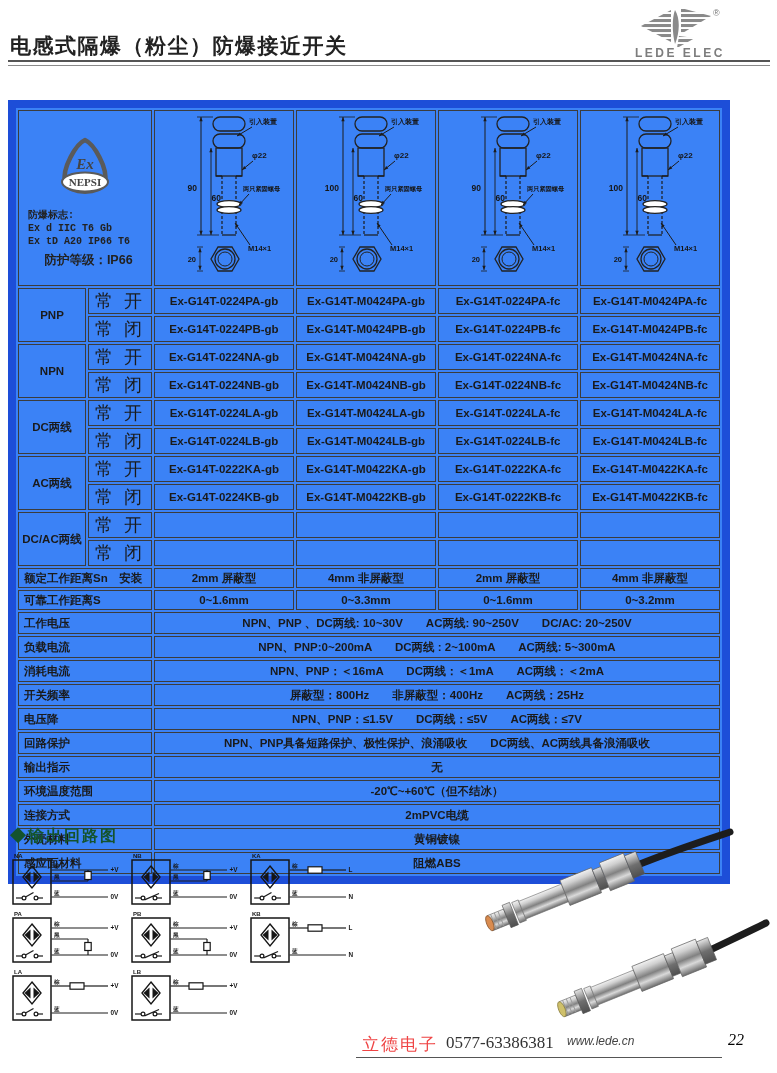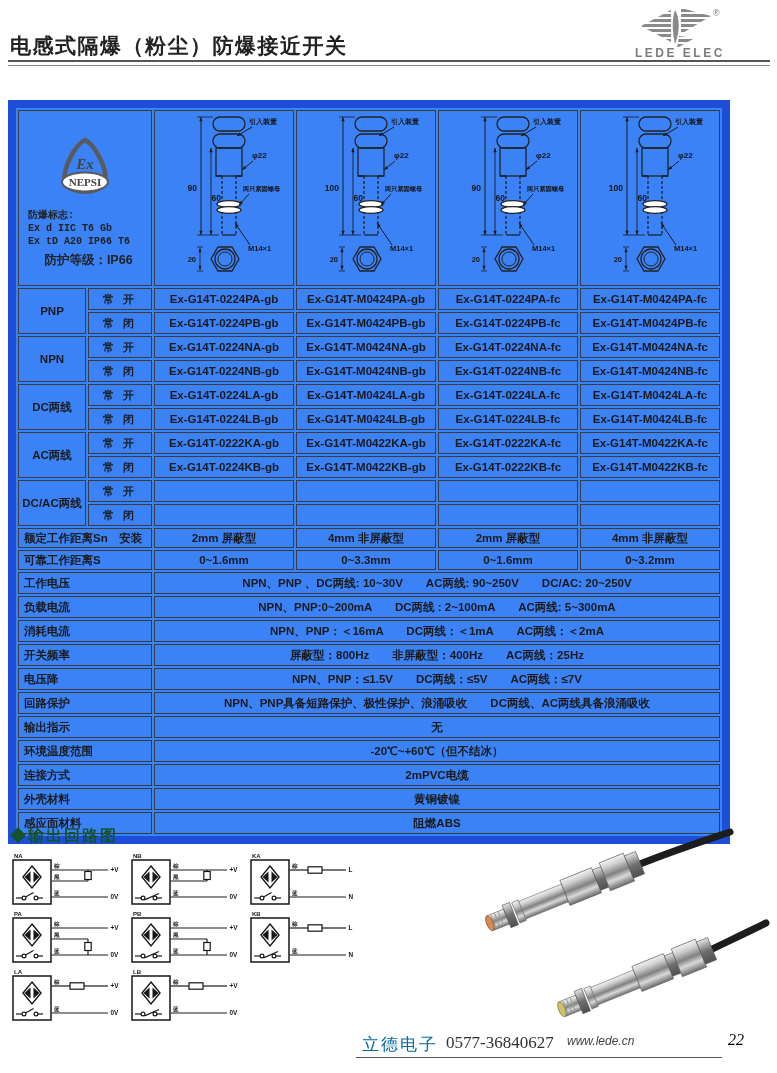--- a/index.html
+++ b/index.html
@@ -15,38 +15,38 @@
   
   table.main{position:absolute;left:8px;top:88px;border-collapse:separate;border-spacing:2px;
              border:8px solid #1d4ed8;table-layout:fixed;background:#3b82f6;margin-top:12px;}
   table.main td{border:1px solid #3c3c3c;text-align:center;vertical-align:middle;
                 padding:0 2px;overflow:hidden;white-space:nowrap;}
   td.diag{height:170px;vertical-align:top;padding:0;}
   tr.m td{height:20px;}
   tr.s td{height:18px;}
   tr.p td{height:20px;}
   .tc{font-weight:bold;font-size:11.5px;}
-  .st{font-weight:bold;font-size:11px;letter-spacing:3px;}
+  .st{font-weight:normal;font-size:18px;letter-spacing:3px;}
   .mc{font-weight:bold;font-size:11.5px;letter-spacing:0;}
   .sl{font-weight:bold;font-size:11.5px;text-align:left !important;padding-left:5px !important;}
   .sv{font-weight:bold;font-size:11.5px;}
   .cert-cell{vertical-align:top;padding-top:6px !important;}
   .cert-lines{ text-align:left;margin:2px 0 0 7px;font-weight:bold;font-size:10px;
                font-family:Liberation Mono, monospace;line-height:1.3;color:#222;}
   .cert-prot{text-align:center;margin:4px 0 0 7px;font-weight:bold;font-size:12.5px;color:#222;}
   
   .sec-title{position:absolute;left:10px;top:826px;font-size:16px;font-weight:bold;
              font-family:"Liberation Serif",serif;letter-spacing:2px;color:#14532d;}
   #circuit-grid{position:absolute;left:12px;top:851px;width:372px;height:176px;}
   .circ{position:absolute;width:118px;height:56px;}
   
   .photos{position:absolute;left:400px;top:828px;}
   
   .footer-line{position:absolute;left:356px;top:1057px;width:366px;border-top:1.5px solid #555;}
-  .f-company{position:absolute;left:362px;top:1033px;font-size:17px;color:#0369a1;
+  .f-company{position:absolute;left:362px;top:1033px;font-size:17px;color:#ef4444;
              font-family:"Liberation Serif",serif;letter-spacing:2px;}
   .f-phone{position:absolute;left:446px;top:1033px;font-size:17px;color:#333;
            font-family:"Liberation Serif",serif;}
   .f-web{position:absolute;left:567px;top:1034px;font-size:12px;font-weight:normal;
          font-style:italic;color:#444;}
   .f-page{position:absolute;left:728px;top:1031px;font-size:16px;font-style:italic;
           font-family:"Liberation Serif",serif;color:#000000;}
 </style>
 </head>
 <body>
@@ -654,16 +654,16 @@
         <rect x="83" y="-13.5" width="34" height="27" fill="url(#met)" stroke="#666" stroke-width="0.7"></rect>
         <rect x="117" y="-11" width="9" height="22" fill="url(#met2)" stroke="#555" stroke-width="0.6"></rect>
         <rect x="126" y="-15" width="26" height="30" fill="url(#met)" stroke="#666" stroke-width="0.7"></rect>
         <rect x="152" y="-12" width="12" height="24" fill="url(#met2)" stroke="#555" stroke-width="0.6"></rect>
       </g>
     </g>
   </svg>
 </div>
 
 <div class="f-company">立德电子</div>
-<div class="f-phone">0577-36840627</div>
+<div class="f-phone">0577-63386381</div>
 <div class="f-web">www.lede.cn</div>
 <div class="f-page">22</div>
 <div class="footer-line"></div>
 
 </body></html>

